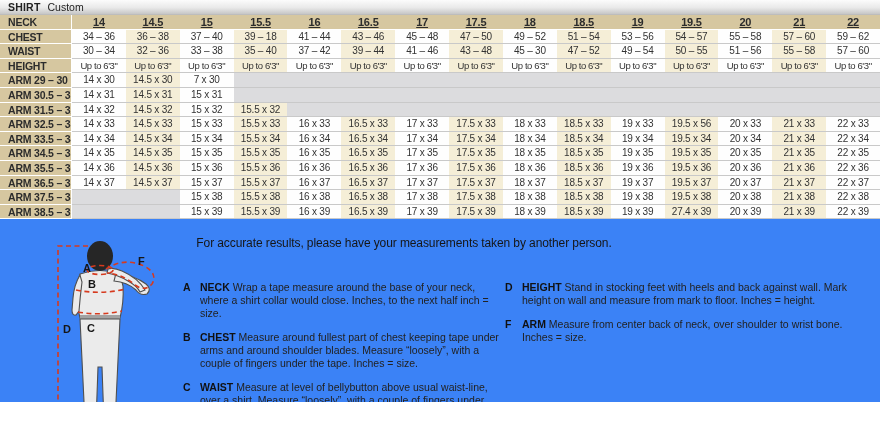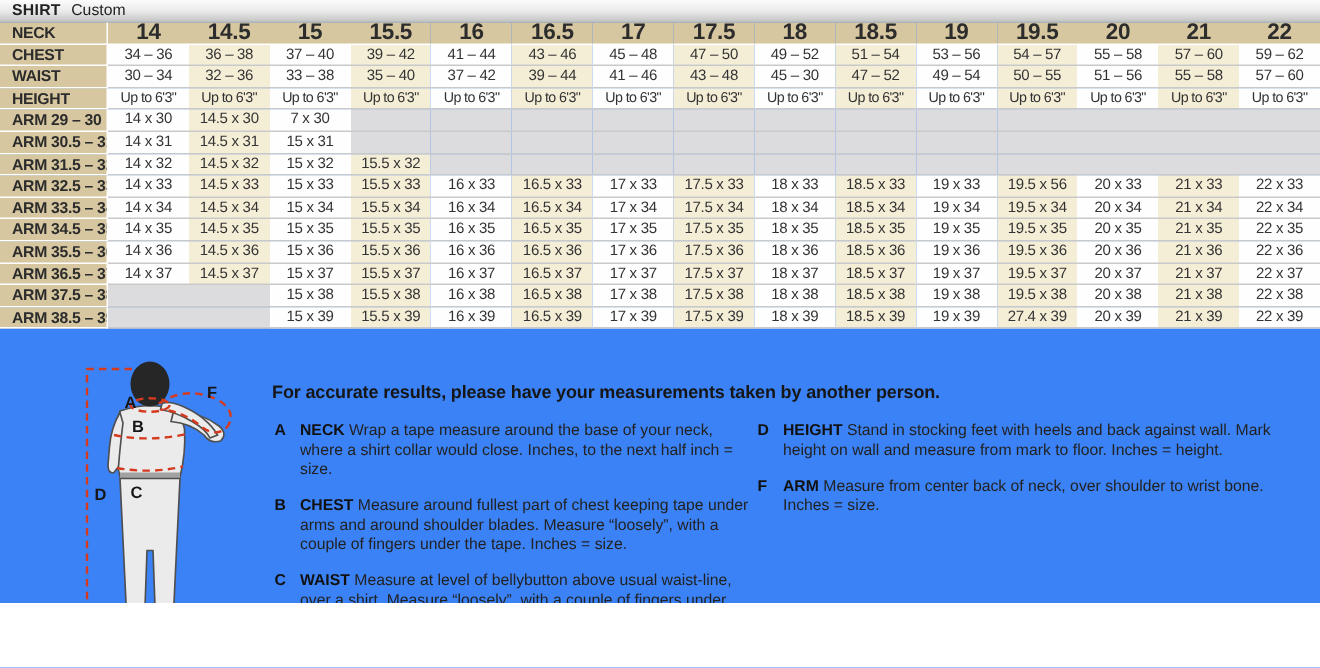--- a/index.html
+++ b/index.html
@@ -25,30 +25,30 @@
   .c {
     height:14.6px; line-height:14.2px; font-size:10px; color:#333;
     text-align:center; border-bottom:1px solid #c9c9c9;
     white-space:nowrap; overflow:hidden; letter-spacing:-0.2px;
   }
   .lbl {
     background:#d6c7a0; text-align:left; padding-left:8px;
     font-weight:bold; font-size:10.5px; color:#2c2c2c;
     border-bottom:1px solid #fff; border-right:1px solid #fff;
   }
-  .hd { background:#d6c7a0; font-weight:bold; font-size:15px; color:#2c2c2c; border-bottom:1px solid #fff; }
+  .hd { background:#d6c7a0; font-weight:bold; font-size:11px; color:#2c2c2c; border-bottom:1px solid #fff;text-decoration:underline; }
   .white { background:#fefefe; }
   .cream { background:#f5eed7; }
   .empty { background:#dcdcde; }
   .sm { font-size:9.5px; letter-spacing:-0.4px; }
   
   .figure-wrap { position:absolute; left:10px; top:240px; width:150px; height:200px; }
   .headline {
-    position:absolute; left:158px; top:254px; width:492px;
-    text-align:center; font-size:12px; font-weight:bold; color:#161616; line-height:15.5px;
+    position:absolute; left:158px; top:236px; width:492px;
+    text-align:center; font-size:12px; font-weight:normal; color:#161616; line-height:15.5px;
     letter-spacing:-0.1px;
   }
   .col { position:absolute; top:281px; font-size:10.5px; line-height:13px; color:#222; }
   .colL { left:183px; width:318px; }
   .colR { left:505px; width:352px; }
   .instr { display:flex; margin-bottom:11px; }
   .ltr { flex:0 0 17px; font-weight:bold; color:#111; }
   .ibody { flex:1; }
   .ibody b { color:#111; }
   .note {
@@ -81,21 +81,21 @@
       <div class="c hd">18.5</div>
       <div class="c hd">19</div>
       <div class="c hd">19.5</div>
       <div class="c hd">20</div>
       <div class="c hd">21</div>
       <div class="c hd">22</div>
       <div class="c lbl">CHEST</div>
       <div class="c white">34 – 36</div>
       <div class="c cream">36 – 38</div>
       <div class="c white">37 – 40</div>
-      <div class="c cream">39 – 42</div>
+      <div class="c cream">39 – 18</div>
       <div class="c white">41 – 44</div>
       <div class="c cream">43 – 46</div>
       <div class="c white">45 – 48</div>
       <div class="c cream">47 – 50</div>
       <div class="c white">49 – 52</div>
       <div class="c cream">51 – 54</div>
       <div class="c white">53 – 56</div>
       <div class="c cream">54 – 57</div>
       <div class="c white">55 – 58</div>
       <div class="c cream">57 – 60</div>

